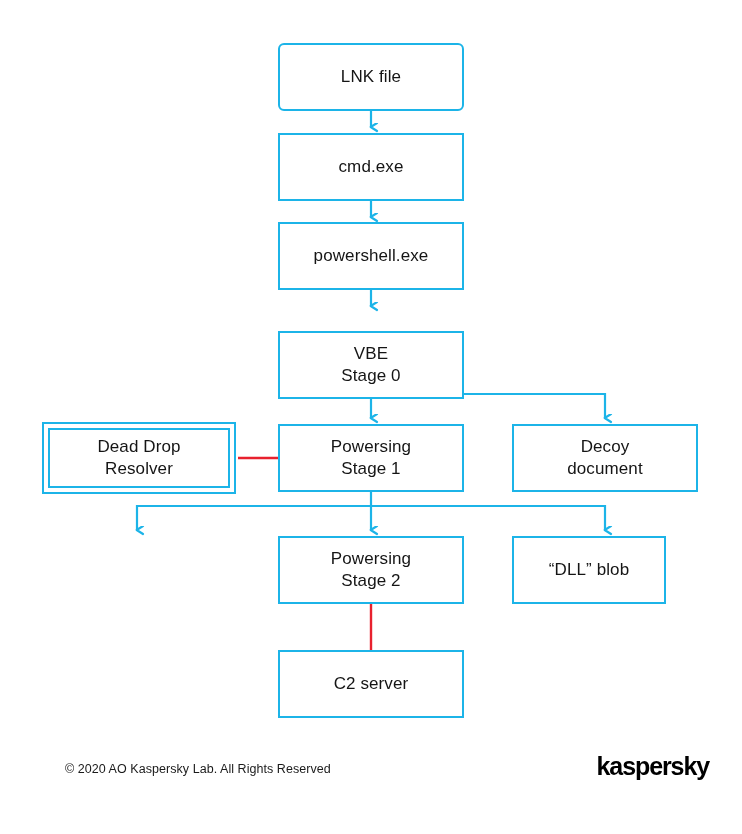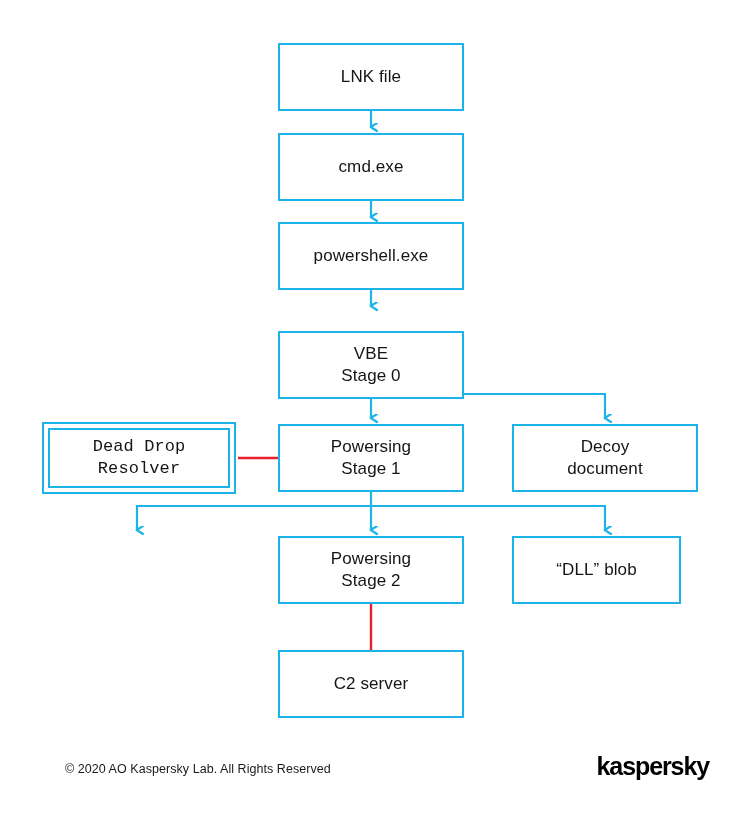--- a/index.html
+++ b/index.html
@@ -47,21 +47,20 @@
   .node .lbl {
     display: block;
     white-space: pre-line;
     padding: 0 6px;
   }
   
   .node.double {
     border: 2px solid #1CB4E8;
     outline: 2px solid #1CB4E8;
     outline-offset: 4px;
-    font-family: Liberation Mono, monospace;
   }
   
   #footer {
     position: absolute;
     left: 0;
     right: 0;
     bottom: 0;
     height: 90px;
   }
   #copyright {
@@ -118,21 +117,21 @@
     </g>
 
     <g stroke="#E8212E" stroke-width="2.4" fill="none">
 
       <line x1="238" y1="458" x2="278" y2="458"></line>
 
       <line x1="371" y1="604" x2="371" y2="650"></line>
     </g>
   </svg>
 
-  <div class="node" style="left:278px; top:43px; width:186px; height:68px;">
+  <div class="node" style="left:278px; top:43px; width:186px; height:68px;border-radius:6px;">
     <span class="lbl">LNK file</span>
   </div>
 
   <div class="node" style="left:278px; top:222px; width:186px; height:68px;">
     <span class="lbl">powershell.exe</span>
   </div>
 
   <div class="node" style="left:278px; top:133px; width:186px; height:68px;">
     <span class="lbl">cmd.exe</span>
   </div>
@@ -156,21 +155,21 @@
     <span class="lbl">Decoy
 document</span>
   </div>
 
 
   <div class="node" style="left:278px; top:536px; width:186px; height:68px;">
     <span class="lbl">Powersing
 Stage 2</span>
   </div>
 
-  <div class="node" style="left:512px; top:536px; width:169px; height:68px;">
+  <div class="node" style="left:512px; top:536px; width:154px; height:68px;">
     <span class="lbl">“DLL” blob</span>
   </div>
 
   <div class="node" style="left:278px; top:650px; width:186px; height:68px;">
     <span class="lbl">C2 server</span>
   </div>
 
   <div id="footer">
     <div id="copyright">© 2020 AO Kaspersky Lab. All Rights Reserved</div>
     <div id="brand">kaspersky</div>

